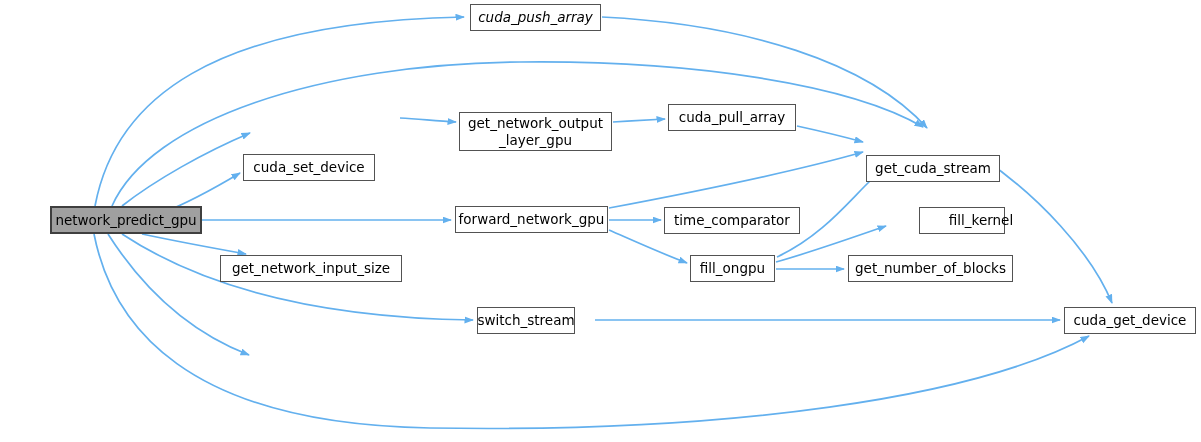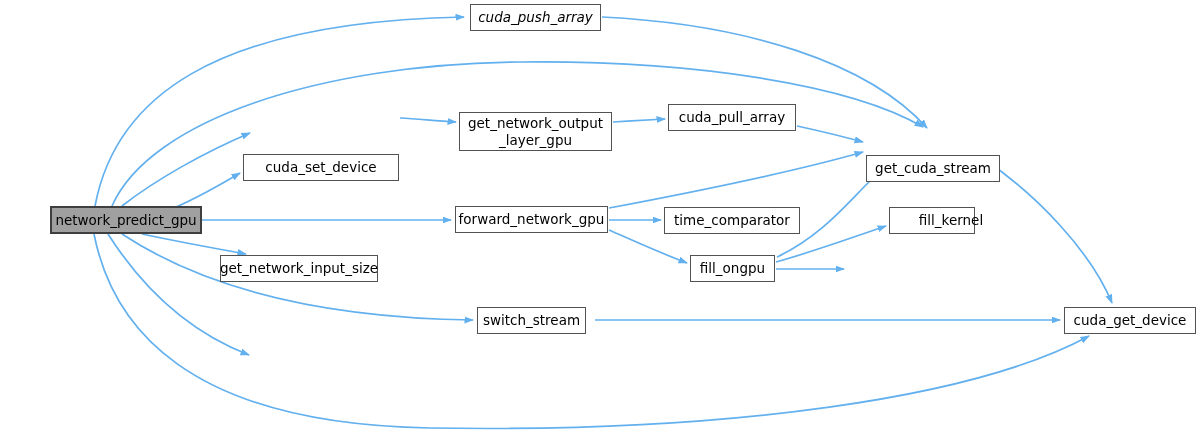--- a/index.html
+++ b/index.html
@@ -53,21 +53,22 @@
       <path d="M 984 159 C 1038 196, 1091 252, 1112 303" fill="none" stroke="#63b0ee" stroke-width="1.7" marker-end="url(#arrowhead)"></path>
       <path d="M 595 320 L 1060 320" fill="none" stroke="#63b0ee" stroke-width="1.7" marker-end="url(#arrowhead)"></path>
     </svg>
 
 <div class="node node-highlight" style="left: 8px; top: 206px; width: 152px; height: 28px; margin-left: 42px;">network_predict_gpu</div>
     <div class="node" style="left: 470px; top: 4px; width: 131px; height: 27px; font-style: italic;">cuda_push_array</div>
     <div class="node" style="left: 459px; top: 104px; width: 153px; height: 39px; margin-top: 8px;">get_network_output
 _layer_gpu</div>
     <div class="node" style="left: 668px; top: 104px; width: 128px; height: 27px;">cuda_pull_array</div>
     <div class="node" style="left: 866px; top: 131px; width: 134px; height: 27px; margin-top: 24px;">get_cuda_stream</div>
-    <div class="node" style="left: 243px; top: 154px; width: 156px; height: 27px; text-align: center;">cuda_set_device</div>
+    <div class="node" style="left: 243px; top: 154px; width: 132px; height: 27px; text-align: center;">cuda_set_device</div>
     <div class="node" style="left: 455px; top: 206px; width: 153px; height: 27px;">forward_network_gpu</div>
     <div class="node" style="left: 664px; top: 207px; width: 136px; height: 27px;">time_comparator</div>
-    <div class="node" style="left: 889px; top: 207px; width: 86px; height: 27px; padding-left: 38px;">fill_kernel</div>
+    <div class="node" style="left: 919px; top: 207px; width: 86px; height: 27px; padding-left: 38px;">fill_kernel</div>
     <div class="node" style="left: 690px; top: 255px; width: 85px; height: 27px;">fill_ongpu</div>
-    <div class="node" style="left: 220px; top: 255px; width: 158px; height: 27px;">get_network_input_size</div>
-    <div class="node" style="left: 477px; top: 307px; width: 109px; height: 27px;">switch_stream</div>
+    <div class="node" style="left: 848px; top: 255px; width: 165px; height: 27px;">get_number_of_blocks</div>
+    <div class="node" style="left: 220px; top: 255px; width: 182px; height: 27px;">get_network_input_size</div>
+    <div class="node" style="left: 477px; top: 307px; width: 98px; height: 27px;">switch_stream</div>
     <div class="node" style="left: 1064px; top: 307px; width: 132px; height: 27px;">cuda_get_device</div>
   </div>
 
 </body></html>

